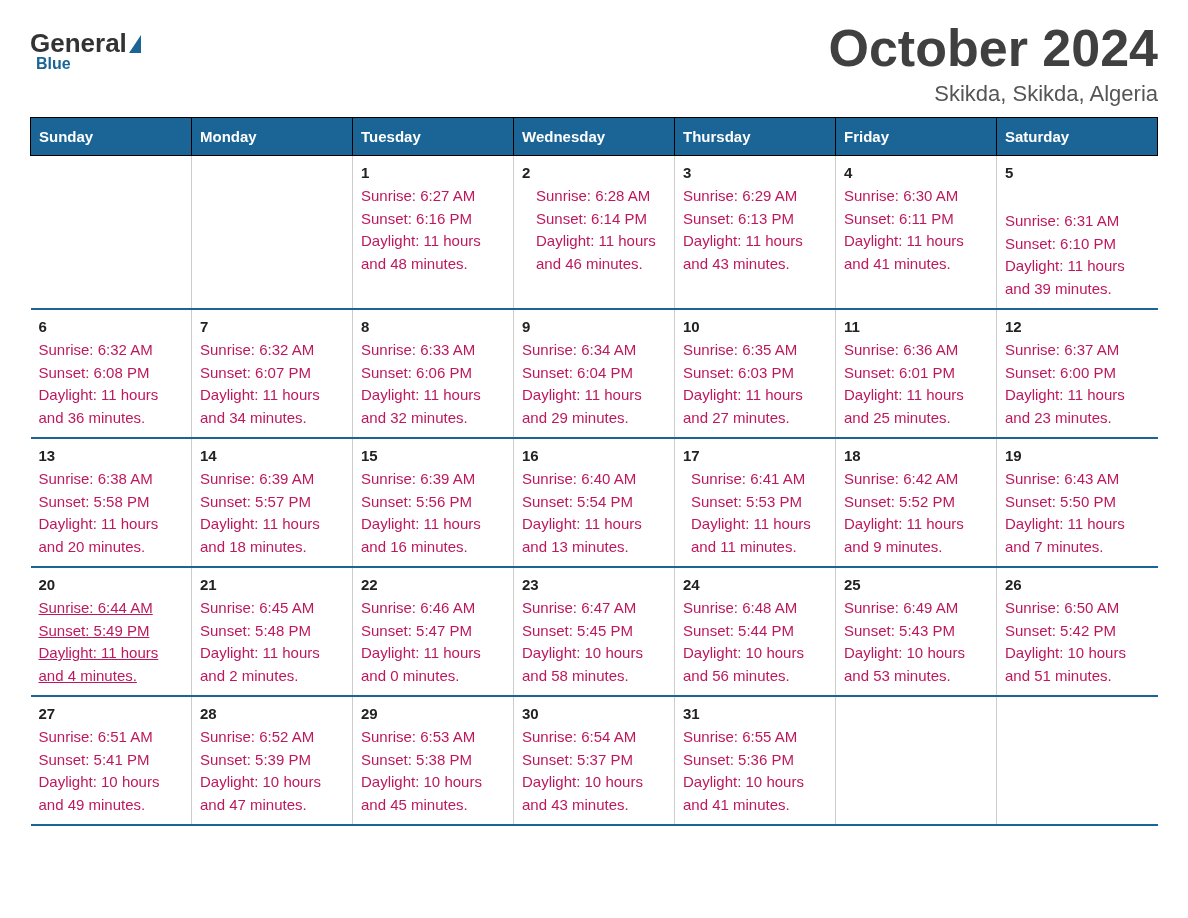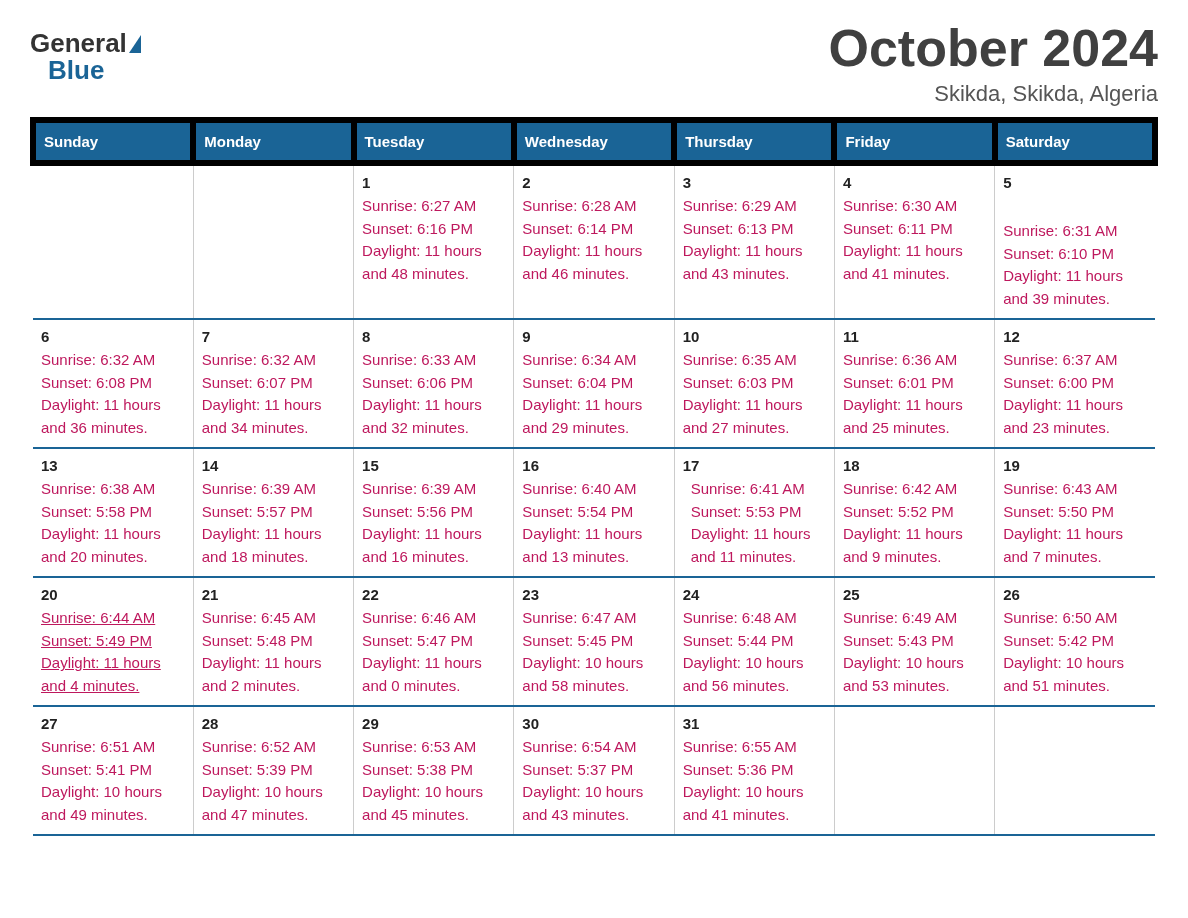--- a/index.html
+++ b/index.html
@@ -34,25 +34,25 @@
       display: inline-block;
       width: 0;
       height: 0;
       border-left: 12px solid transparent;
       border-right: 0px solid transparent;
       border-bottom: 18px solid #1a6496;
       margin: 0 2px;
       vertical-align: middle;
     }
     .logo-sub {
-      font-size: 26px;
+      font-size: 16px;
       color: #1a6496;
       font-weight: bold;
       margin-top: -4px;
-      margin-left: 18px;
+      margin-left: 6px;
     }
     .title-block {
       text-align: right;
     }
     .title-month {
       font-size: 52px;
       font-weight: bold;
       color: #404040;
       line-height: 1.1;
     }
@@ -68,21 +68,21 @@
     }
     thead tr {
       background-color: #1a6496;
       color: #ffffff;
     }
     thead th {
       padding: 10px 8px;
       font-size: 15px;
       font-weight: bold;
       text-align: left;
-      border: 6px solid #000000;
+      border: 1px solid #000000;
     }
     tbody tr {
       border-bottom: 2px solid #1a6496;
     }
     tbody td {
       padding: 8px 8px;
       vertical-align: top;
       font-size: 13px;
       color: #222;
       border-right: 1px solid #ccc;
@@ -138,21 +138,21 @@
         <td class="empty-cell"></td>
         <td>
           <div class="day-number">1</div>
           <div class="day-info" style="white-space: pre-line;">Sunrise: 6:27 AM
 Sunset: 6:16 PM
 Daylight: 11 hours
 and 48 minutes.</div>
         </td>
         <td>
           <div class="day-number">2</div>
-          <div class="day-info" style="white-space: pre-line;">Sunrise: 6:28 AM
+          <div class="day-info" style="white-space: pre-line; margin-left: 14px;">Sunrise: 6:28 AM
 Sunset: 6:14 PM
 Daylight: 11 hours
 and 46 minutes.</div>
         </td>
         <td>
           <div class="day-number">3</div>
           <div class="day-info" style="white-space: pre-line;">Sunrise: 6:29 AM
 Sunset: 6:13 PM
 Daylight: 11 hours
 and 43 minutes.</div>

